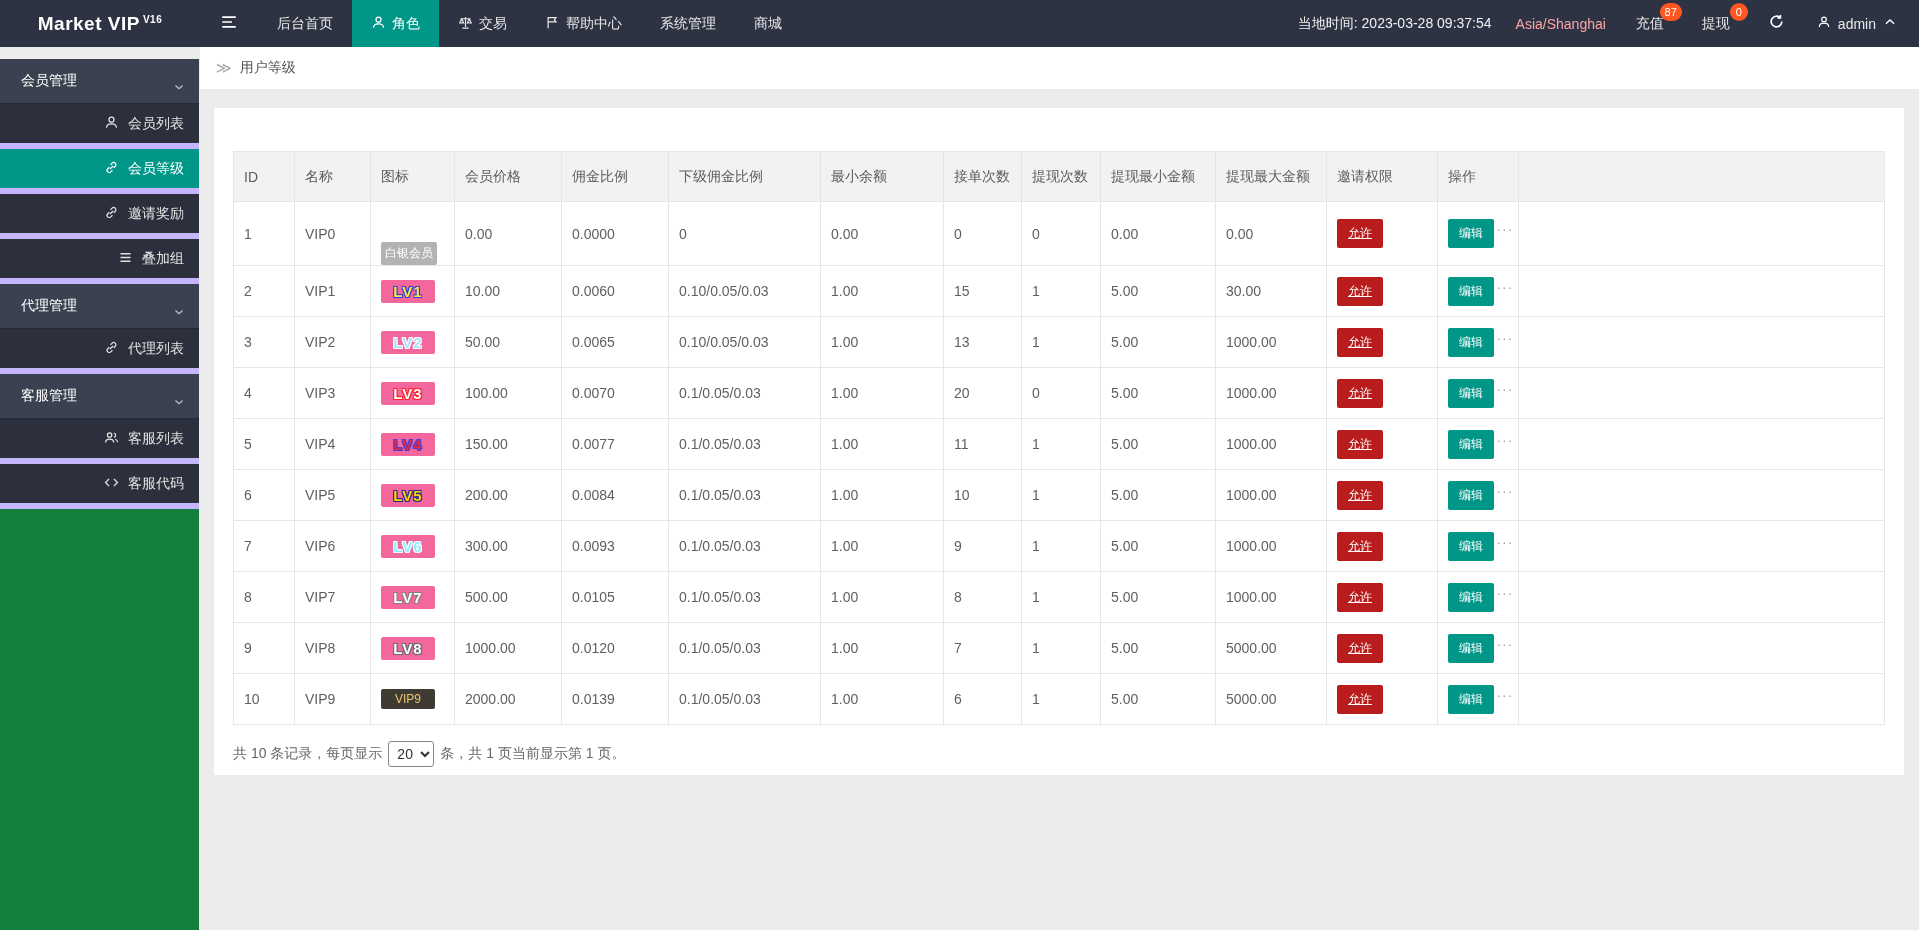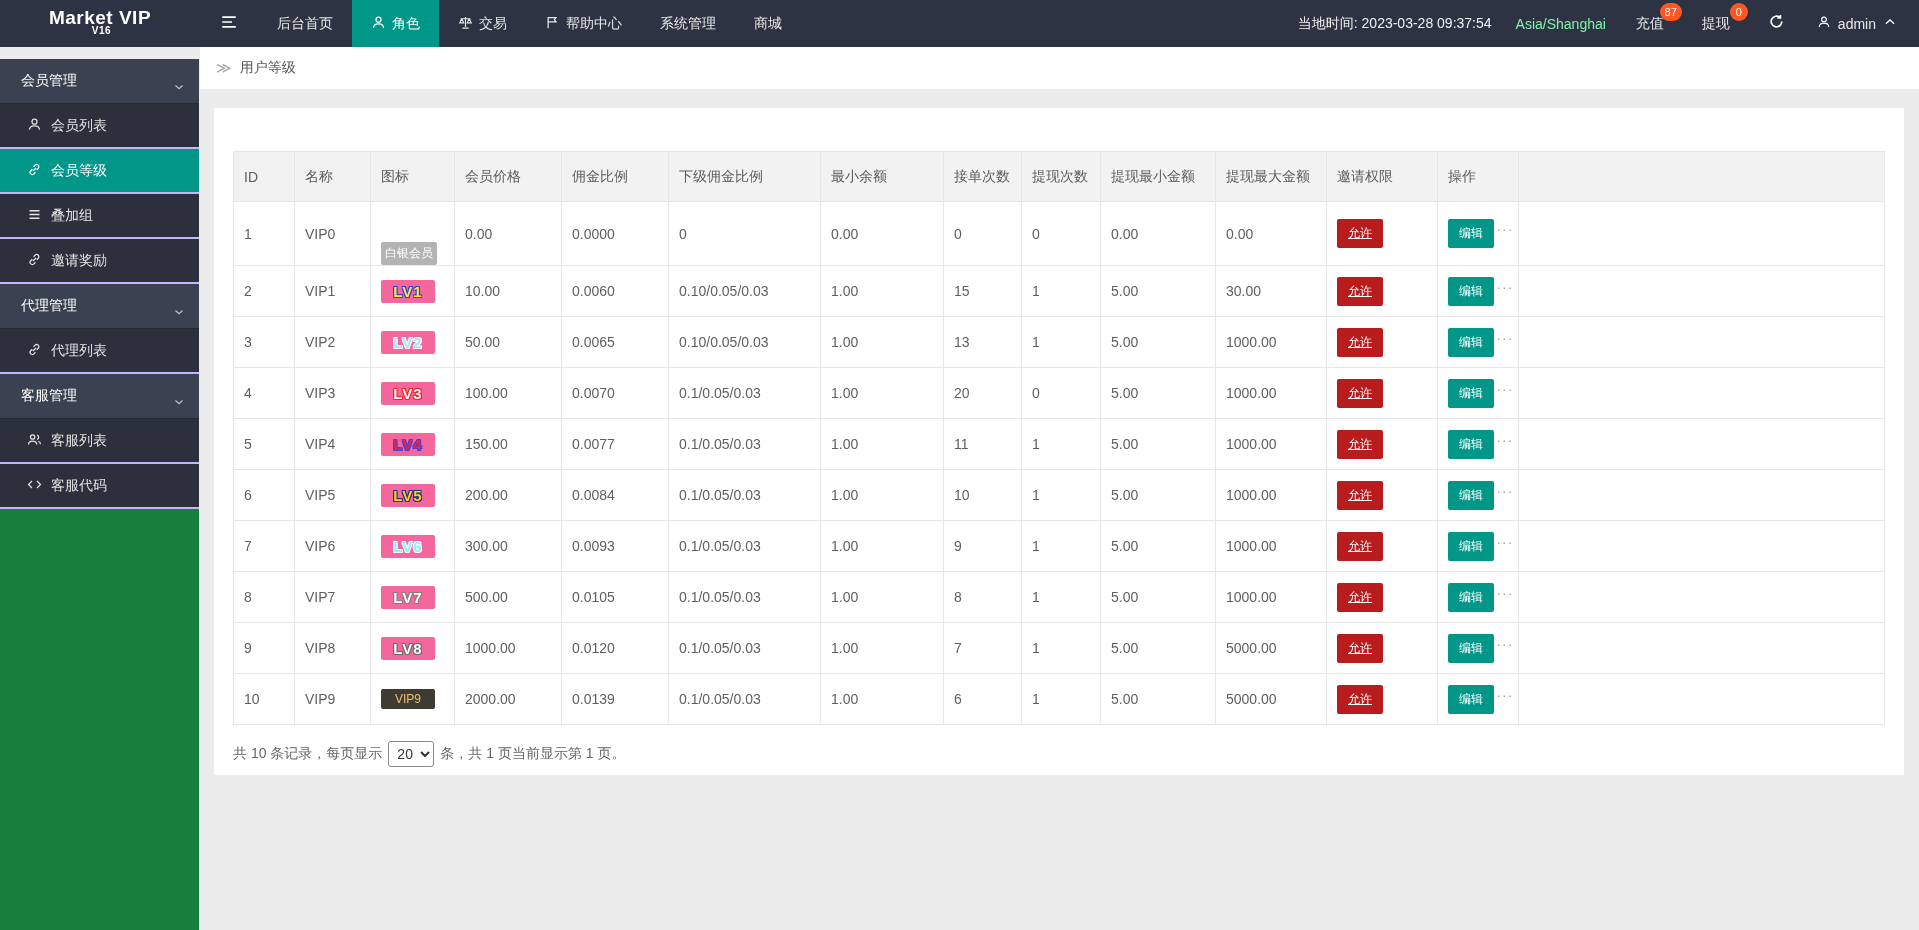--- a/index.html
+++ b/index.html
@@ -3,53 +3,53 @@
 <meta charset="utf-8">
 <style>
   * { margin:0; padding:0; box-sizing:border-box; }
   html,body { width:1919px; height:930px; overflow:hidden;
     font-family:"Liberation Sans","DejaVu Sans",sans-serif; background:#ececec; }
 
   
   .navbar { position:absolute; top:0; left:0; right:0; height:47px;
     background:#2e3344; display:flex; align-items:stretch; color:#e8e8e8; z-index:10; }
   .logo { width:200px; display:flex; align-items:center; justify-content:center;
-    color:#fff; font-size:19px; font-weight:bold; letter-spacing:.5px; cursor:pointer;flex-direction:column; }
+    color:#fff; font-size:19px; font-weight:bold; letter-spacing:.5px; cursor:pointer; }
   .logo sup { font-size:10px; font-weight:bold; margin-left:3px; transform:translateY(-4px); }
   .nav-toggle { width:58px; display:flex; align-items:center; justify-content:center; cursor:pointer; }
   .nav-toggle svg { width:18px; height:18px; stroke:#fff; }
   .nav-left { display:flex; align-items:stretch; }
   .nav-item { display:flex; align-items:center; gap:6px; padding:0 19px; font-size:14px;
     color:#e8e8e8; cursor:pointer; white-space:nowrap; }
   .nav-item.active { background:#009688; color:#fff;justify-content:flex-end; }
   .nav-item svg { width:15px; height:15px; stroke:currentColor; }
   .nav-right { margin-left:auto; display:flex; align-items:stretch; }
   .nav-time { display:flex; align-items:center; font-size:14px; color:#f0f0f0; padding:0 10px; }
-  .nav-tz { display:flex; align-items:center; font-size:14px; color:#86efac; padding:0 14px;text-align:right; }
+  .nav-tz { display:flex; align-items:center; font-size:14px; color:#fca5a5; padding:0 14px;text-align:right; }
   .nav-badge-item { position:relative; display:flex; align-items:center; padding:0 22px 0 16px;
     font-size:14px; cursor:pointer; }
   .count-badge { position:absolute; top:3px; right:4px; min-width:18px; height:18px;
     background:#ff5722; color:#fff; font-size:11px; line-height:18px; text-align:center;
     border-radius:9px; padding:0 5px; font-style:normal; }
   .nav-refresh { display:flex; align-items:center; padding:0 16px; cursor:pointer; }
   .nav-refresh svg { width:17px; height:17px; stroke:#fff; }
   .nav-user { display:flex; align-items:center; gap:7px; padding:0 22px 0 16px;
     font-size:14px; cursor:pointer; }
   .nav-user svg { width:14px; height:14px; stroke:#fff; }
 
   
   .sidebar { position:absolute; top:59px; left:0; bottom:0; width:199px;
     background:#15803d; overflow:hidden; }
   .side-group { height:45px; display:flex; align-items:center; padding:0 15px 0 21px;
     background:#3a4150; color:#fff; font-size:14px; cursor:pointer; position:relative;
     border-bottom:1px solid #242935; }
   .side-group svg { position:absolute; right:14px; width:12px; height:12px; stroke:#c2c2c2; }
   .side-item { height:45px; display:flex; align-items:center; gap:9px; padding:0 15px 0 27px;
     background:#2b303c; color:#e2e2e2; font-size:14px; cursor:pointer;
-    border-bottom:2px solid #c4b5fd; }
+    border-bottom:6px solid #c4b5fd;justify-content:flex-end; }
   .side-item svg { width:15px; height:15px; stroke:currentColor; flex:0 0 auto; }
   .side-item.active { background:#009688; color:#fff; }
 
   
   .main { position:absolute; top:47px; left:200px; right:0; bottom:0; background:#ececec; }
   .breadcrumb { height:42px; background:#fff; display:flex; align-items:center;
     padding:0 16px; font-size:14px; color:#555; }
   .bc-icon { color:#a5a5a5; font-size:15px; margin-right:8px; }
   .card { margin:19px 15px 0 14px; background:#fff; height:667px; padding:43px 19px 0; }
 
@@ -164,30 +164,30 @@
         </svg></span>
     <span>会员列表</span>
   </a>
   <a class="side-item active">
     <span><svg viewBox="0 0 24 24" fill="none" stroke-width="2" width="15" height="15">
           <path d="M9.5 14.5l5-5M8.5 11.5L6 14a3.5 3.5 0 0 0 5 5l2.5-2.5M15.5 12.5L18 10a3.5 3.5 0 0 0-5-5l-2.5 2.5"></path>
         </svg></span>
     <span>会员等级</span>
   </a>
   <a class="side-item">
+    <span><svg viewBox="0 0 24 24" fill="none" stroke-width="2" width="15" height="15">
+          <path d="M9.5 14.5l5-5M8.5 11.5L6 14a3.5 3.5 0 0 0 5 5l2.5-2.5M15.5 12.5L18 10a3.5 3.5 0 0 0-5-5l-2.5 2.5"></path>
+        </svg></span>
+    <span>邀请奖励</span>
+  </a>
+  <a class="side-item">
     <span><svg viewBox="0 0 24 24" fill="none" stroke-width="2.2" width="15" height="15">
           <path d="M4 6h16M4 12h16M4 18h16"></path>
         </svg></span>
     <span>叠加组</span>
-  </a>
-  <a class="side-item">
-    <span><svg viewBox="0 0 24 24" fill="none" stroke-width="2" width="15" height="15">
-          <path d="M9.5 14.5l5-5M8.5 11.5L6 14a3.5 3.5 0 0 0 5 5l2.5-2.5M15.5 12.5L18 10a3.5 3.5 0 0 0-5-5l-2.5 2.5"></path>
-        </svg></span>
-    <span>邀请奖励</span>
   </a>
   <div class="side-group">
     <span>代理管理</span>
     <span>
         <svg viewBox="0 0 24 24" fill="none" stroke-width="2.4" width="12" height="12">
           <polyline points="5 9 12 15.5 19 9"></polyline>
         </svg>
       </span>
   </div>
   <a class="side-item">

